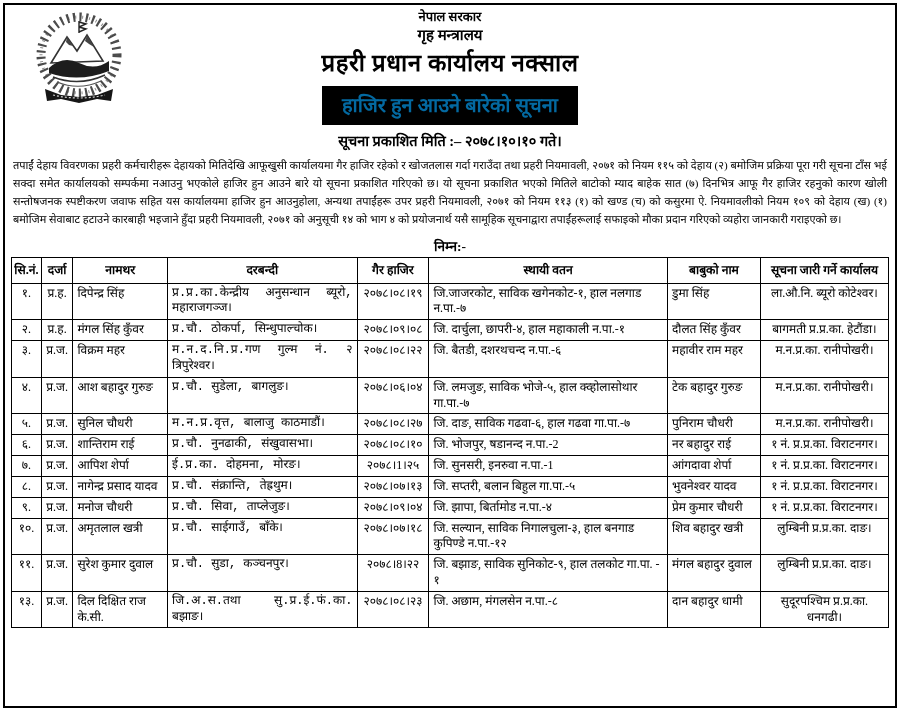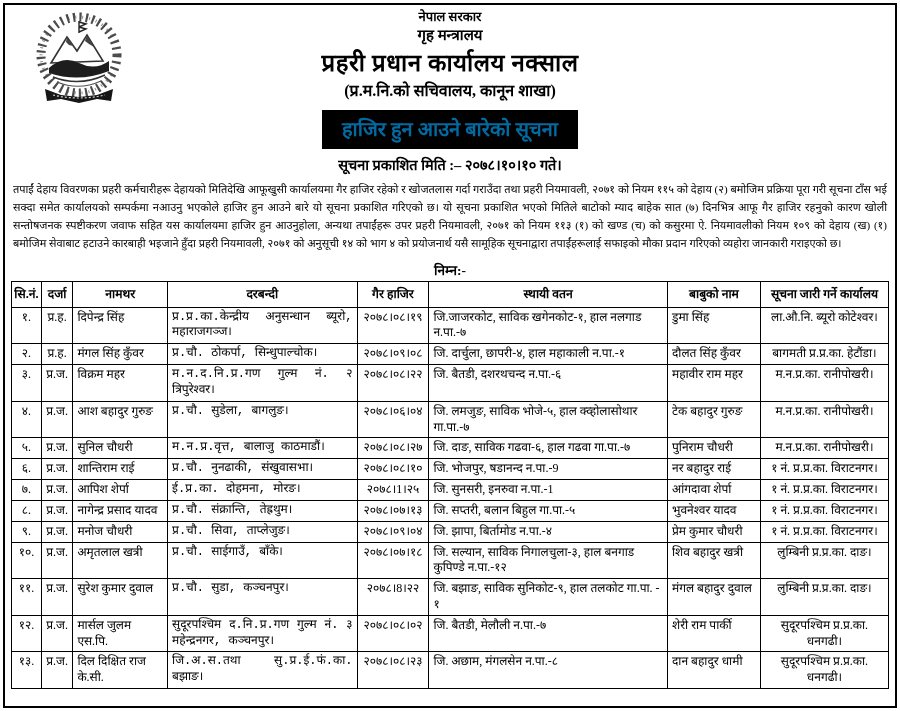--- a/index.html
+++ b/index.html
@@ -93,21 +93,20 @@
           <path d="M20 66 Q46 76 72 64" stroke="#333" stroke-width="1.4" fill="none"></path>
           <path d="M24 71 Q46 80 68 70" stroke="#555" stroke-width="1.1" fill="none"></path>
 
           <path d="M12 78 L28 84 L46 86 L64 84 L80 78 L78 90 L64 88 L46 92 L28 88 L14 90 Z" fill="#161616"></path>
           <path d="M20 84 Q46 90 72 84" stroke="#cfcfcf" stroke-width="1.2" fill="none" stroke-dasharray="2 2"></path>
         </svg>
       </div>
       <div class="gov-line">नेपाल सरकार</div>
       <div class="ministry-line">गृह मन्त्रालय</div>
       <div class="office-title">प्रहरी प्रधान कार्यालय नक्साल</div>
-      <div class="secretariat">(प्र.म.नि.को सचिवालय, कानून शाखा)</div>
       <div>
         <span class="notice-box">हाजिर हुन आउने बारेको सूचना</span>
       </div>
       <div class="pub-date">सूचना प्रकाशित मिति :– २०७८।१०।१० गते।</div>
     </div>
 
     <div class="body-par">तपाईं देहाय विवरणका प्रहरी कर्मचारीहरू देहायको मितिदेखि आफूखुसी कार्यालयमा गैर हाजिर रहेको र खोजतलास गर्दा गराउँदा तथा प्रहरी नियमावली, २०७१ को नियम ११५ को देहाय (२) बमोजिम प्रक्रिया पूरा गरी सूचना टाँस भई सक्दा समेत कार्यालयको सम्पर्कमा नआउनु भएकोले हाजिर हुन आउने बारे यो सूचना प्रकाशित गरिएको छ। यो सूचना प्रकाशित भएको मितिले बाटोको म्याद बाहेक सात (७) दिनभित्र आफू गैर हाजिर रहनुको कारण खोली सन्तोषजनक स्पष्टीकरण जवाफ सहित यस कार्यालयमा हाजिर हुन आउनुहोला, अन्यथा तपाईंहरू उपर प्रहरी नियमावली, २०७१ को नियम ११३ (१) को खण्ड (च) को कसुरमा ऐ. नियमावलीको नियम १०९ को देहाय (ख) (१) बमोजिम सेवाबाट हटाउने कारबाही भइजाने हुँदा प्रहरी नियमावली, २०७१ को अनुसूची १४ को भाग ४ को प्रयोजनार्थ यसै सामूहिक सूचनाद्वारा तपाईंहरूलाई सफाइको मौका प्रदान गरिएको व्यहोरा जानकारी गराइएको छ।</div>
 
     <div class="nimna">निम्न:-</div>
 
@@ -184,21 +183,21 @@
     <td class="c-address">जि. दाङ, साविक गढवा-६, हाल गढवा गा.पा.-७</td>
     <td class="c-father">पुनिराम चौधरी</td>
     <td class="c-office">म.न.प्र.का. रानीपोखरी।</td>
   </tr>
           <tr>
     <td class="c-sn">६.</td>
     <td class="c-rank">प्र.ज.</td>
     <td class="c-name">शान्तिराम राई</td>
     <td class="c-post">प्र.चौ. नुनढाकी, संखुवासभा।</td>
     <td class="c-absent">२०७८।०८।१०</td>
-    <td class="c-address">जि. भोजपुर, षडानन्द न.पा.-9</td>
+    <td class="c-address">जि. भोजपुर, षडानन्द न.पा.-2</td>
     <td class="c-father">नर बहादुर राई</td>
     <td class="c-office">१ नं. प्र.प्र.का. विराटनगर।</td>
   </tr>
           <tr>
     <td class="c-sn">७.</td>
     <td class="c-rank">प्र.ज.</td>
     <td class="c-name">आपिश शेर्पा</td>
     <td class="c-post">ई.प्र.का. दोहमना, मोरङ।</td>
     <td class="c-absent">२०७८।1।२५</td>
     <td class="c-address">जि. सुनसरी, इनरुवा न.पा.-1</td>
@@ -239,30 +238,20 @@
     <td class="c-sn">११.</td>
     <td class="c-rank">प्र.ज.</td>
     <td class="c-name">सुरेश कुमार दुवाल</td>
     <td class="c-post">प्र.चौ. सुडा, कञ्चनपुर।</td>
     <td class="c-absent">२०७८।8।२२</td>
     <td class="c-address">जि. बझाङ, साविक सुनिकोट-९, हाल तलकोट गा.पा. - १</td>
     <td class="c-father">मंगल बहादुर दुवाल</td>
     <td class="c-office">लुम्बिनी प्र.प्र.का. दाङ।</td>
   </tr>
           <tr>
-    <td class="c-sn">१२.</td>
-    <td class="c-rank">प्र.ज.</td>
-    <td class="c-name">मार्सल जुलम एस.पि.</td>
-    <td class="c-post">सुदूरपश्चिम द.नि.प्र.गण गुल्म नं. ३ महेन्द्रनगर, कञ्चनपुर।</td>
-    <td class="c-absent">२०७८।०८।०२</td>
-    <td class="c-address">जि. बैतडी, मेलौली न.पा.-७</td>
-    <td class="c-father">शेरी राम पार्की</td>
-    <td class="c-office">सुदूरपश्चिम प्र.प्र.का. धनगढी।</td>
-  </tr>
-          <tr>
     <td class="c-sn">१३.</td>
     <td class="c-rank">प्र.ज.</td>
     <td class="c-name">दिल दिक्षित राज के.सी.</td>
     <td class="c-post">जि.अ.स.तथा सु.प्र.ई.फं.का. बझाङ।</td>
     <td class="c-absent">२०७८।०८।२३</td>
     <td class="c-address">जि. अछाम, मंगलसेन न.पा.-८</td>
     <td class="c-father">दान बहादुर धामी</td>
     <td class="c-office">सुदूरपश्चिम प्र.प्र.का. धनगढी।</td>
   </tr>
         </tbody>

